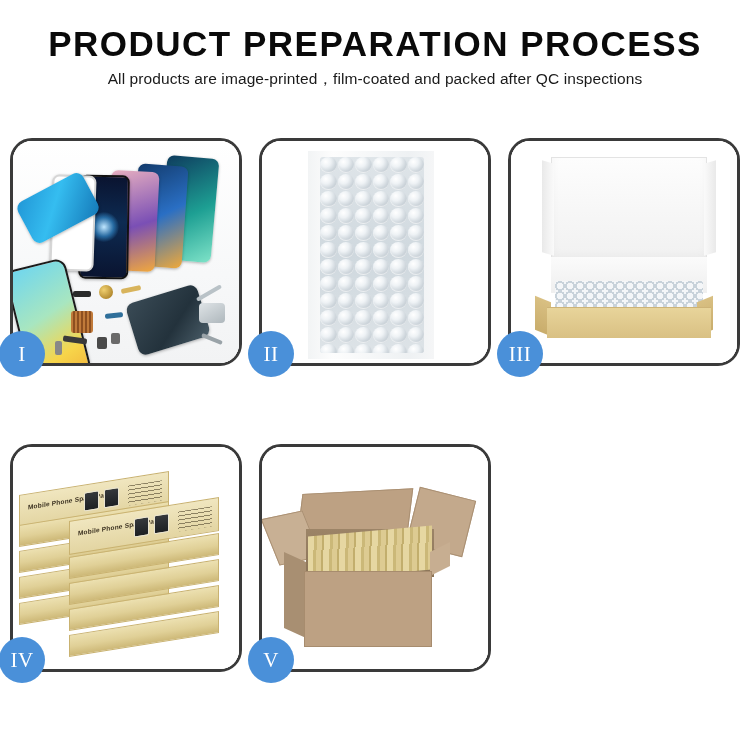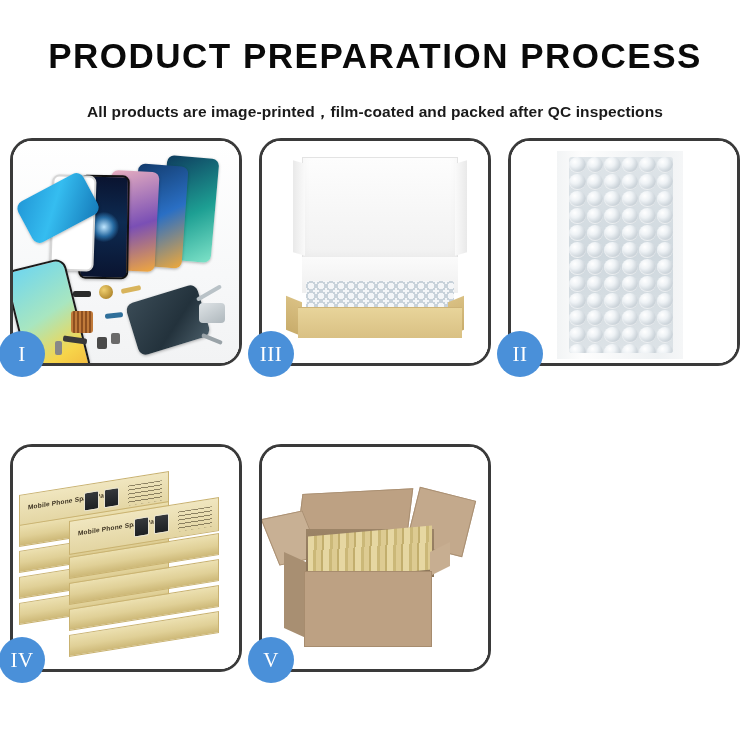--- a/index.html
+++ b/index.html
@@ -11,37 +11,37 @@
     width: 750px;
     height: 750px;
     font-family: "Liberation Sans", sans-serif;
     overflow: hidden;
     position: relative;
   }
 
   
   .header {
     width: 750px;
-    padding-top: 38px;
+    padding-top: 26px;
     text-align: center;
   }
   .title {
     font-family: "Liberation Sans", sans-serif;
     font-size: 35px;
     font-weight: 700;
     letter-spacing: 1.5px;
     color: #0a0a0a;
     line-height: 1.05;
     white-space: nowrap;
   }
   .subtitle {
-    margin-top: 27px;
+    margin-top: 6px;
     font-family: "Liberation Sans", sans-serif;
     font-size: 15.5px;
-    font-weight: 700;
+    font-weight: 400;
     color: #1a1a1a;
     letter-spacing: 0.1px;
     white-space: nowrap;
   }
 
   
   .grid {
     position: absolute;
     top: 138px;
     left: 10px;
@@ -334,113 +334,113 @@
         <div class="chip c10"></div>
         <div class="chip c11"></div>
         <div class="chip c12"></div>
       </div>
     </div>
     <div class="badge">I</div>
   </div>
 
   <div class="panel">
     <div class="panel-inner">
+      <div class="scene-bubble">
+        <div class="wrap-sheet"></div>
+        <div class="bubbles" id="bubble-grid">
+            <i></i>
+            <i></i>
+            <i></i>
+            <i></i>
+            <i></i>
+            <i></i>
+            <i></i>
+            <i></i>
+            <i></i>
+            <i></i>
+            <i></i>
+            <i></i>
+            <i></i>
+            <i></i>
+            <i></i>
+            <i></i>
+            <i></i>
+            <i></i>
+            <i></i>
+            <i></i>
+            <i></i>
+            <i></i>
+            <i></i>
+            <i></i>
+            <i></i>
+            <i></i>
+            <i></i>
+            <i></i>
+            <i></i>
+            <i></i>
+            <i></i>
+            <i></i>
+            <i></i>
+            <i></i>
+            <i></i>
+            <i></i>
+            <i></i>
+            <i></i>
+            <i></i>
+            <i></i>
+            <i></i>
+            <i></i>
+            <i></i>
+            <i></i>
+            <i></i>
+            <i></i>
+            <i></i>
+            <i></i>
+            <i></i>
+            <i></i>
+            <i></i>
+            <i></i>
+            <i></i>
+            <i></i>
+            <i></i>
+            <i></i>
+            <i></i>
+            <i></i>
+            <i></i>
+            <i></i>
+            <i></i>
+            <i></i>
+            <i></i>
+            <i></i>
+            <i></i>
+            <i></i>
+            <i></i>
+            <i></i>
+            <i></i>
+            <i></i>
+            <i></i>
+            <i></i>
+          </div>
+      </div>
+    </div>
+    <div class="badge">II</div>
+  </div>
+
+  <div class="panel">
+    <div class="panel-inner">
       <div class="scene-openbox">
         <div class="ob-lid"></div>
         <div class="ob-inner"></div>
         <div class="ob-fill"></div>
         <div class="ob-side-l"></div>
         <div class="ob-side-r"></div>
         <div class="ob-front"></div>
       </div>
     </div>
     <div class="badge">III</div>
-  </div>
-
-  <div class="panel">
-    <div class="panel-inner">
-      <div class="scene-bubble">
-        <div class="wrap-sheet"></div>
-        <div class="bubbles" id="bubble-grid">
-            <i></i>
-            <i></i>
-            <i></i>
-            <i></i>
-            <i></i>
-            <i></i>
-            <i></i>
-            <i></i>
-            <i></i>
-            <i></i>
-            <i></i>
-            <i></i>
-            <i></i>
-            <i></i>
-            <i></i>
-            <i></i>
-            <i></i>
-            <i></i>
-            <i></i>
-            <i></i>
-            <i></i>
-            <i></i>
-            <i></i>
-            <i></i>
-            <i></i>
-            <i></i>
-            <i></i>
-            <i></i>
-            <i></i>
-            <i></i>
-            <i></i>
-            <i></i>
-            <i></i>
-            <i></i>
-            <i></i>
-            <i></i>
-            <i></i>
-            <i></i>
-            <i></i>
-            <i></i>
-            <i></i>
-            <i></i>
-            <i></i>
-            <i></i>
-            <i></i>
-            <i></i>
-            <i></i>
-            <i></i>
-            <i></i>
-            <i></i>
-            <i></i>
-            <i></i>
-            <i></i>
-            <i></i>
-            <i></i>
-            <i></i>
-            <i></i>
-            <i></i>
-            <i></i>
-            <i></i>
-            <i></i>
-            <i></i>
-            <i></i>
-            <i></i>
-            <i></i>
-            <i></i>
-            <i></i>
-            <i></i>
-            <i></i>
-            <i></i>
-            <i></i>
-            <i></i>
-          </div>
-      </div>
-    </div>
-    <div class="badge">II</div>
   </div>
 
   <div class="panel">
     <div class="panel-inner">
       <div class="scene-stack" id="stack-scene">
           <div class="kbox lid" style="left: 6px; top: 36px; z-index: 10;">
             <span class="label">Mobile Phone Spare Parts</span>
             <span class="scr a"></span>
             <span class="scr b"></span>
             <span class="lines"></span>

